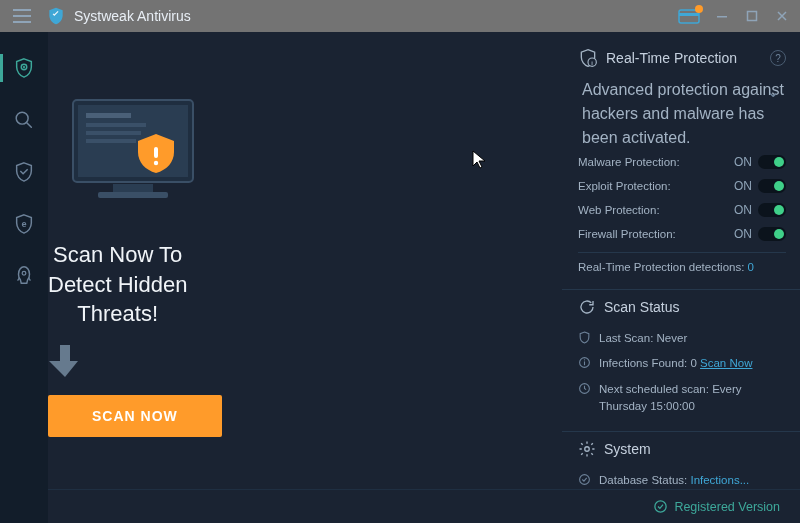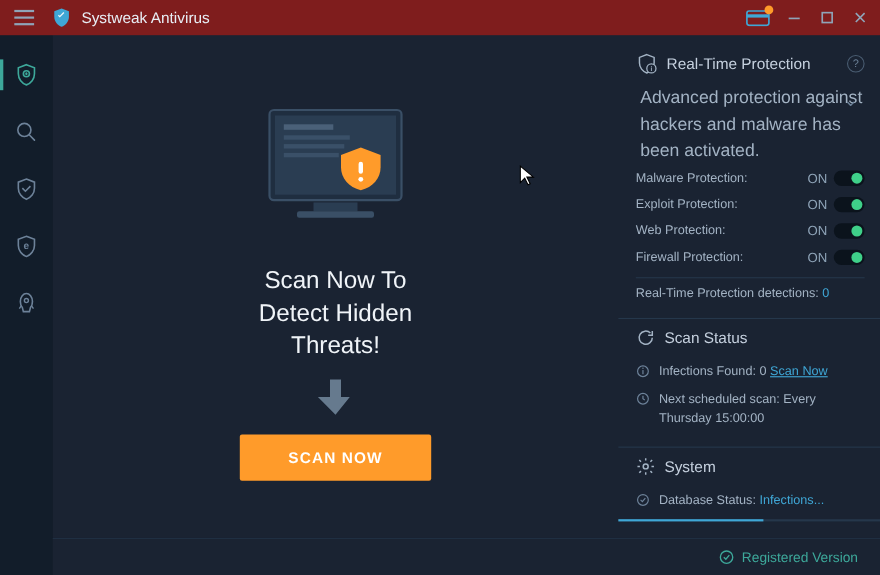--- a/index.html
+++ b/index.html
@@ -1,32 +1,32 @@
 <!DOCTYPE html>
 <html><head>
 <meta charset="utf-8">
 <style>
 *{margin:0;padding:0;box-sizing:border-box;font-family:'Segoe UI',Arial,sans-serif;-webkit-font-smoothing:antialiased}
 body{width:800px;height:523px;background:#1a2332;overflow:hidden;color:#c5d0de;position:relative}
-.titlebar{height:32px;background:#7f1d1d;display:flex;align-items:center;padding:0 8px;position:relative}
+.titlebar{height:32px;background:#737373;display:flex;align-items:center;padding:0 8px;position:relative}
 .hamburger{width:28px;height:28px;display:flex;flex-direction:column;justify-content:center;align-items:center;gap:4px;cursor:pointer;margin-right:10px}
 .hamburger span{width:18px;height:2px;background:#8fa4b8}
 .logo-shield{width:20px;height:20px;margin-right:8px}
 .app-title{color:#e8eef5;font-size:14px;font-weight:500}
 .titlebar-right{position:absolute;right:4px;top:0;height:32px;display:flex;align-items:center;gap:2px}
 .card-icon{width:22px;height:16px;margin-right:6px;position:relative}
 .card-icon .dot{position:absolute;top:-3px;right:-3px;width:8px;height:8px;border-radius:50%;background:#ff9b2a}
 .win-btn{width:28px;height:28px;display:flex;align-items:center;justify-content:center;color:#8fa4b8;cursor:pointer;font-size:14px}
 .body-wrap{display:flex;height:491px}
 .sidebar{width:48px;background:#121d2a;display:flex;flex-direction:column;padding-top:14px;gap:8px}
 .side-item{width:48px;height:44px;display:flex;align-items:center;justify-content:center;cursor:pointer;position:relative;color:#6d8299}
 .side-item.active{color:#3da89a}
 .side-item.active::before{content:'';position:absolute;left:0;top:8px;bottom:8px;width:3px;background:#3da89a}
 .main{flex:1;display:flex}
-.center{flex:1;display:flex;flex-direction:column;align-items:center;justify-content:flex-start;padding-top:60px;position:relative}
+.center{flex:1;display:flex;flex-direction:column;align-items:flex-start;justify-content:flex-start;padding-top:60px;position:relative}
 .monitor{width:170px;height:130px;position:relative;margin-bottom:18px}
 .center-text{color:#f0f4f8;font-size:22px;text-align:center;line-height:1.35;font-weight:400;margin-bottom:12px}
 .arrow-down{color:#667a8e;margin-bottom:16px}
 .scan-btn{background:#ff9b2a;color:#fff;border:none;padding:13px 44px;font-size:14px;font-weight:600;letter-spacing:1px;cursor:pointer;border-radius:2px}
 .panel{width:238px;padding:16px 14px 28px 16px;font-size:12px;overflow:hidden}
 .panel-section{margin-bottom:12px}
 .panel-head{display:flex;align-items:center;gap:8px;color:#c5d0de;font-size:14px;margin-bottom:10px}
 .panel-head .qmark{margin-left:auto;width:16px;height:16px;border:1px solid #4a5d72;border-radius:50%;display:flex;align-items:center;justify-content:center;font-size:10px;color:#6d8299}
 .advtxt{color:#a3b3c4;font-size:16px;line-height:1.5;padding-left:4px;position:relative;margin-bottom:0}
 .advtxt .chev{position:absolute;right:6px;top:2px;color:#6d8299}
@@ -199,20 +199,26 @@
       <div class="divider"></div>
       <div class="panel-section">
         <div class="panel-head">
           <svg width="18" height="18" viewBox="0 0 24 24">
               <path fill="none" stroke="#a3b3c4" stroke-width="1.8" d="M20 12a8 8 0 11-2.3-5.6M20 4v5h-5"></path>
             </svg>
           <span>Scan Status</span>
         </div>
         <div class="status-row">
           <svg class="icon" width="13" height="13" viewBox="0 0 24 24">
+              <path fill="none" stroke="#6d8299" stroke-width="2" d="M12 2l8 3v6c0 5-3.5 9.5-8 11-4.5-1.5-8-6-8-11V5l8-3z"></path>
+            </svg>
+          <span><span>Last Scan:</span> <span class="val">Never</span></span>
+        </div>
+        <div class="status-row">
+          <svg class="icon" width="13" height="13" viewBox="0 0 24 24">
               <circle cx="12" cy="12" r="9" fill="none" stroke="#6d8299" stroke-width="2"></circle>
               <rect x="11" y="10" width="2" height="7" fill="#6d8299"></rect>
               <circle cx="12" cy="7" r="1.2" fill="#6d8299"></circle>
             </svg>
           <span><span>Infections Found:</span> <span class="val">0</span> <span class="link">Scan Now</span></span>
         </div>
         <div class="status-row">
           <svg class="icon" width="13" height="13" viewBox="0 0 24 24">
               <circle cx="12" cy="12" r="9" fill="none" stroke="#6d8299" stroke-width="2"></circle>
               <path d="M12 7v5l3 2" fill="none" stroke="#6d8299" stroke-width="2"></path>

